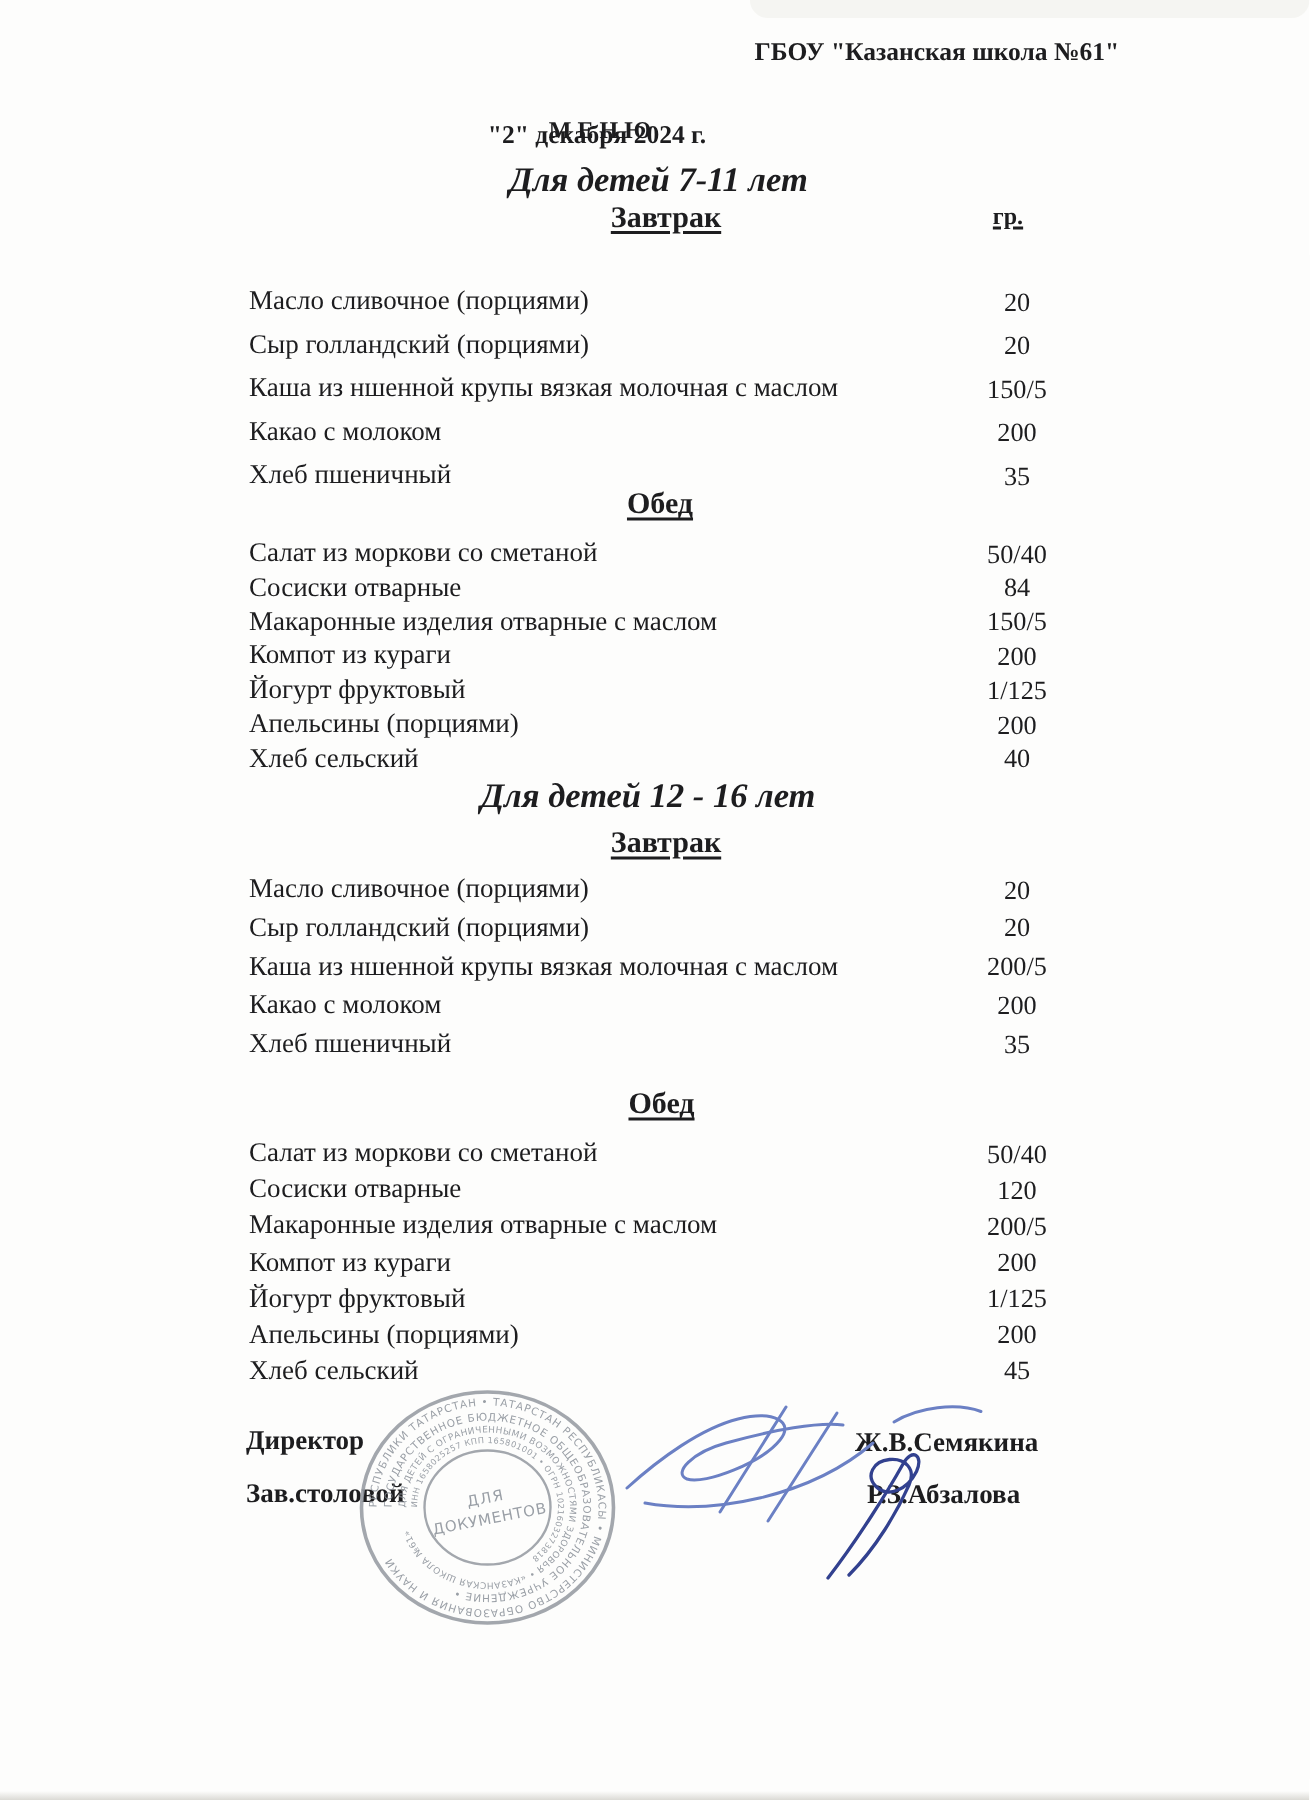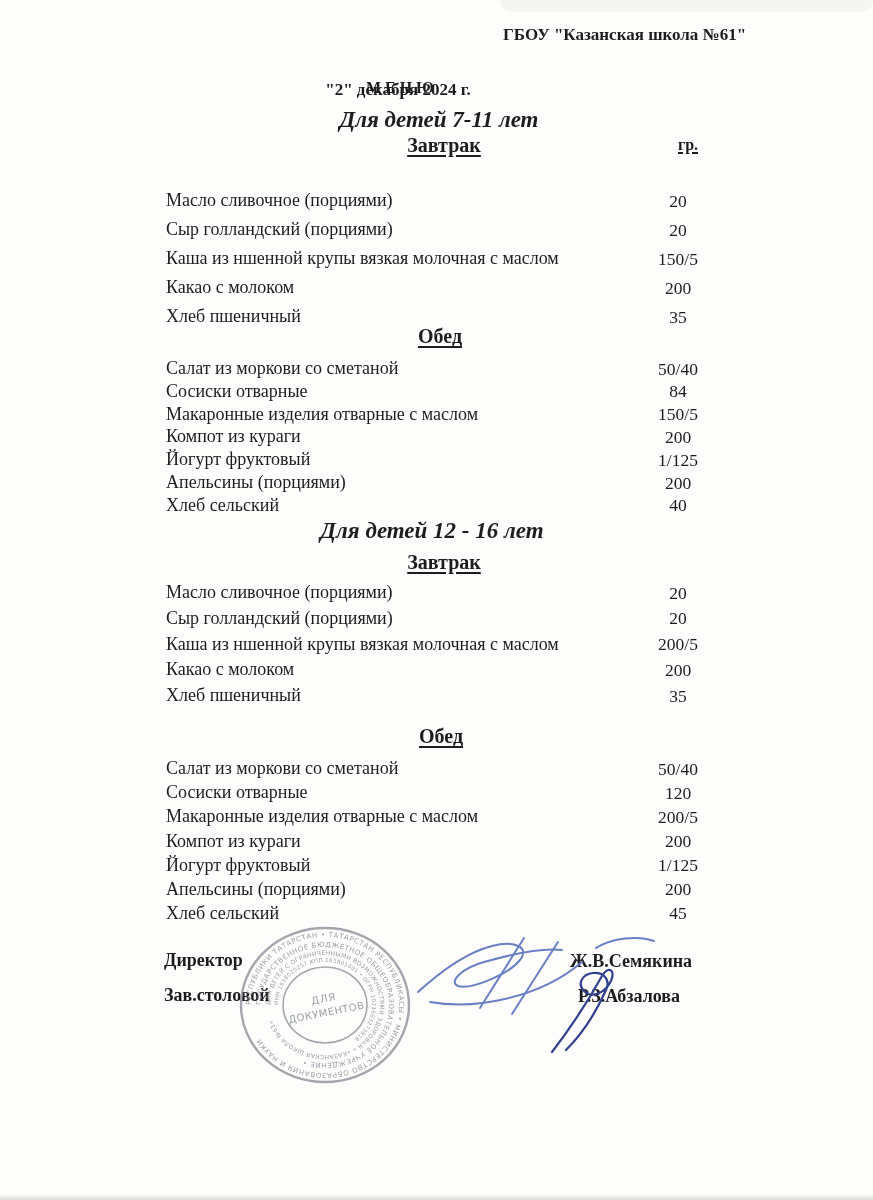--- a/index.html
+++ b/index.html
@@ -19,21 +19,21 @@
   .age2 { left:432px; top:518px; }
   .meal-title {
     font-weight:bold; font-size:20px;
     text-decoration:underline; text-decoration-thickness:1.5px; text-underline-offset:3px;
   }
   .bf1 { left:444px; top:134px; }
   .lu1 { left:440px; top:325px; }
   .bf2 { left:444px; top:551px; }
   .lu2 { left:441px; top:725px; }
   .grams-header {
-    left:688px; top:136px; font-weight:bold; font-size:16px;
+    left:672px; top:136px; font-weight:bold; font-size:16px;
     text-decoration:underline; text-decoration-thickness:1.5px; text-underline-offset:2px;
   }
 
   .section { position:absolute; left:166px; width:556px; }
   .sec-b1 { top:182px; }
   .sec-l1 { top:356px; }
   .sec-b2 { top:577px; }
   .sec-l2 { top:755px; }
   .row { display:flex; align-items:flex-end; }
   .sec-b1 .row { height:29px; }

